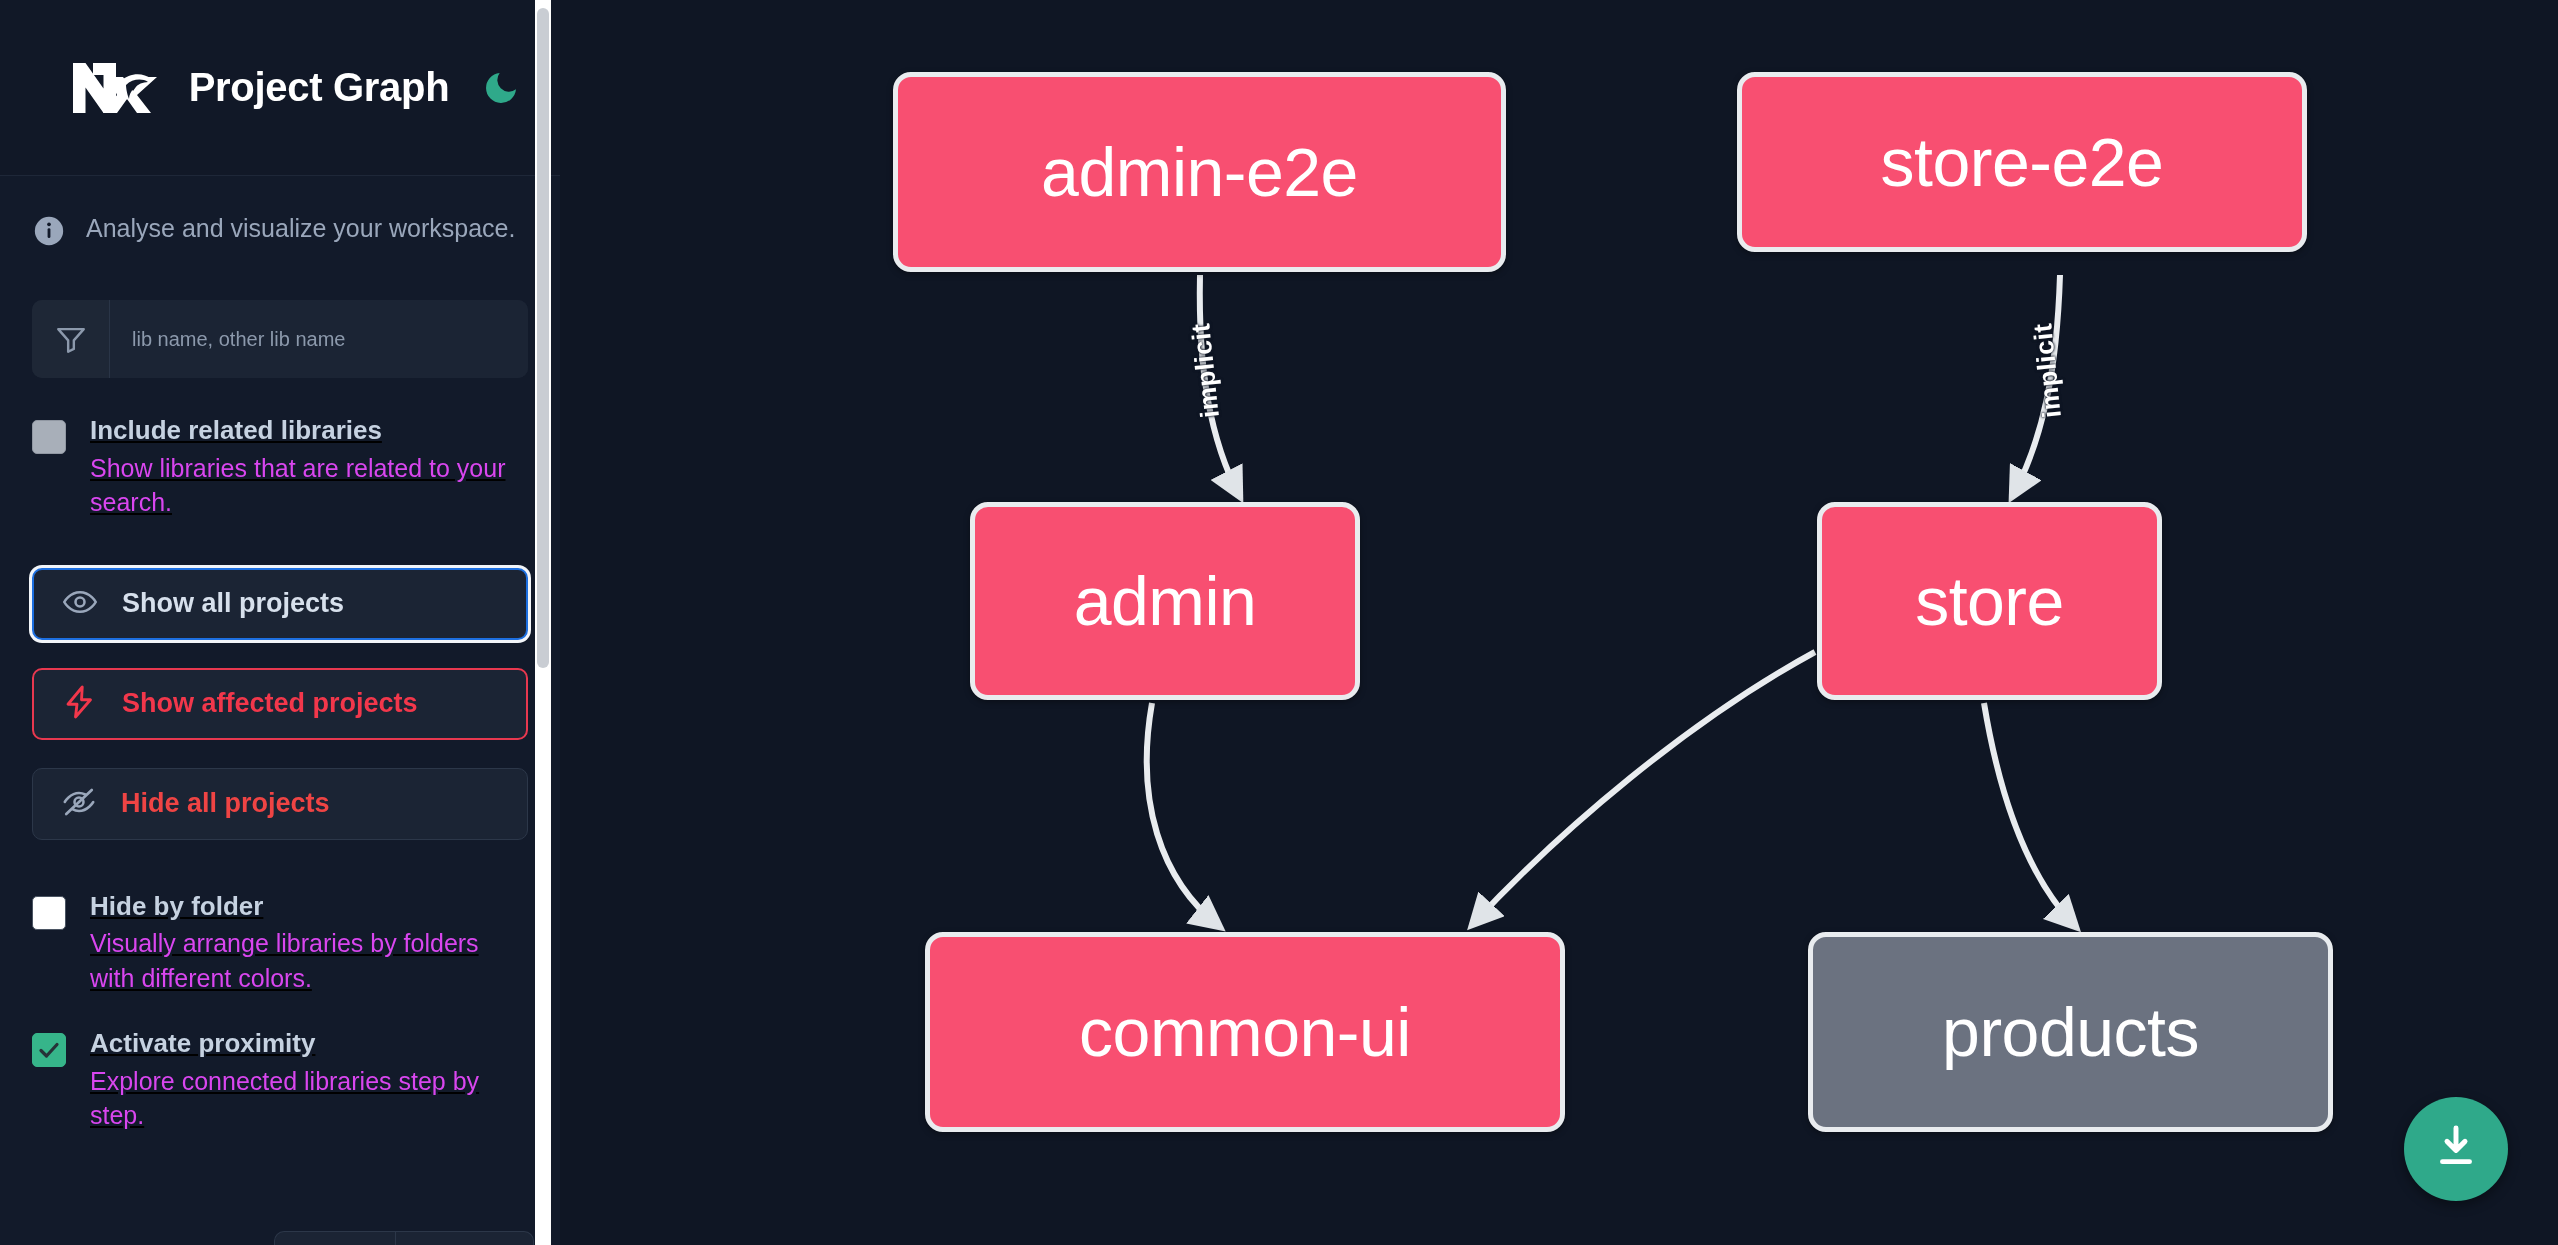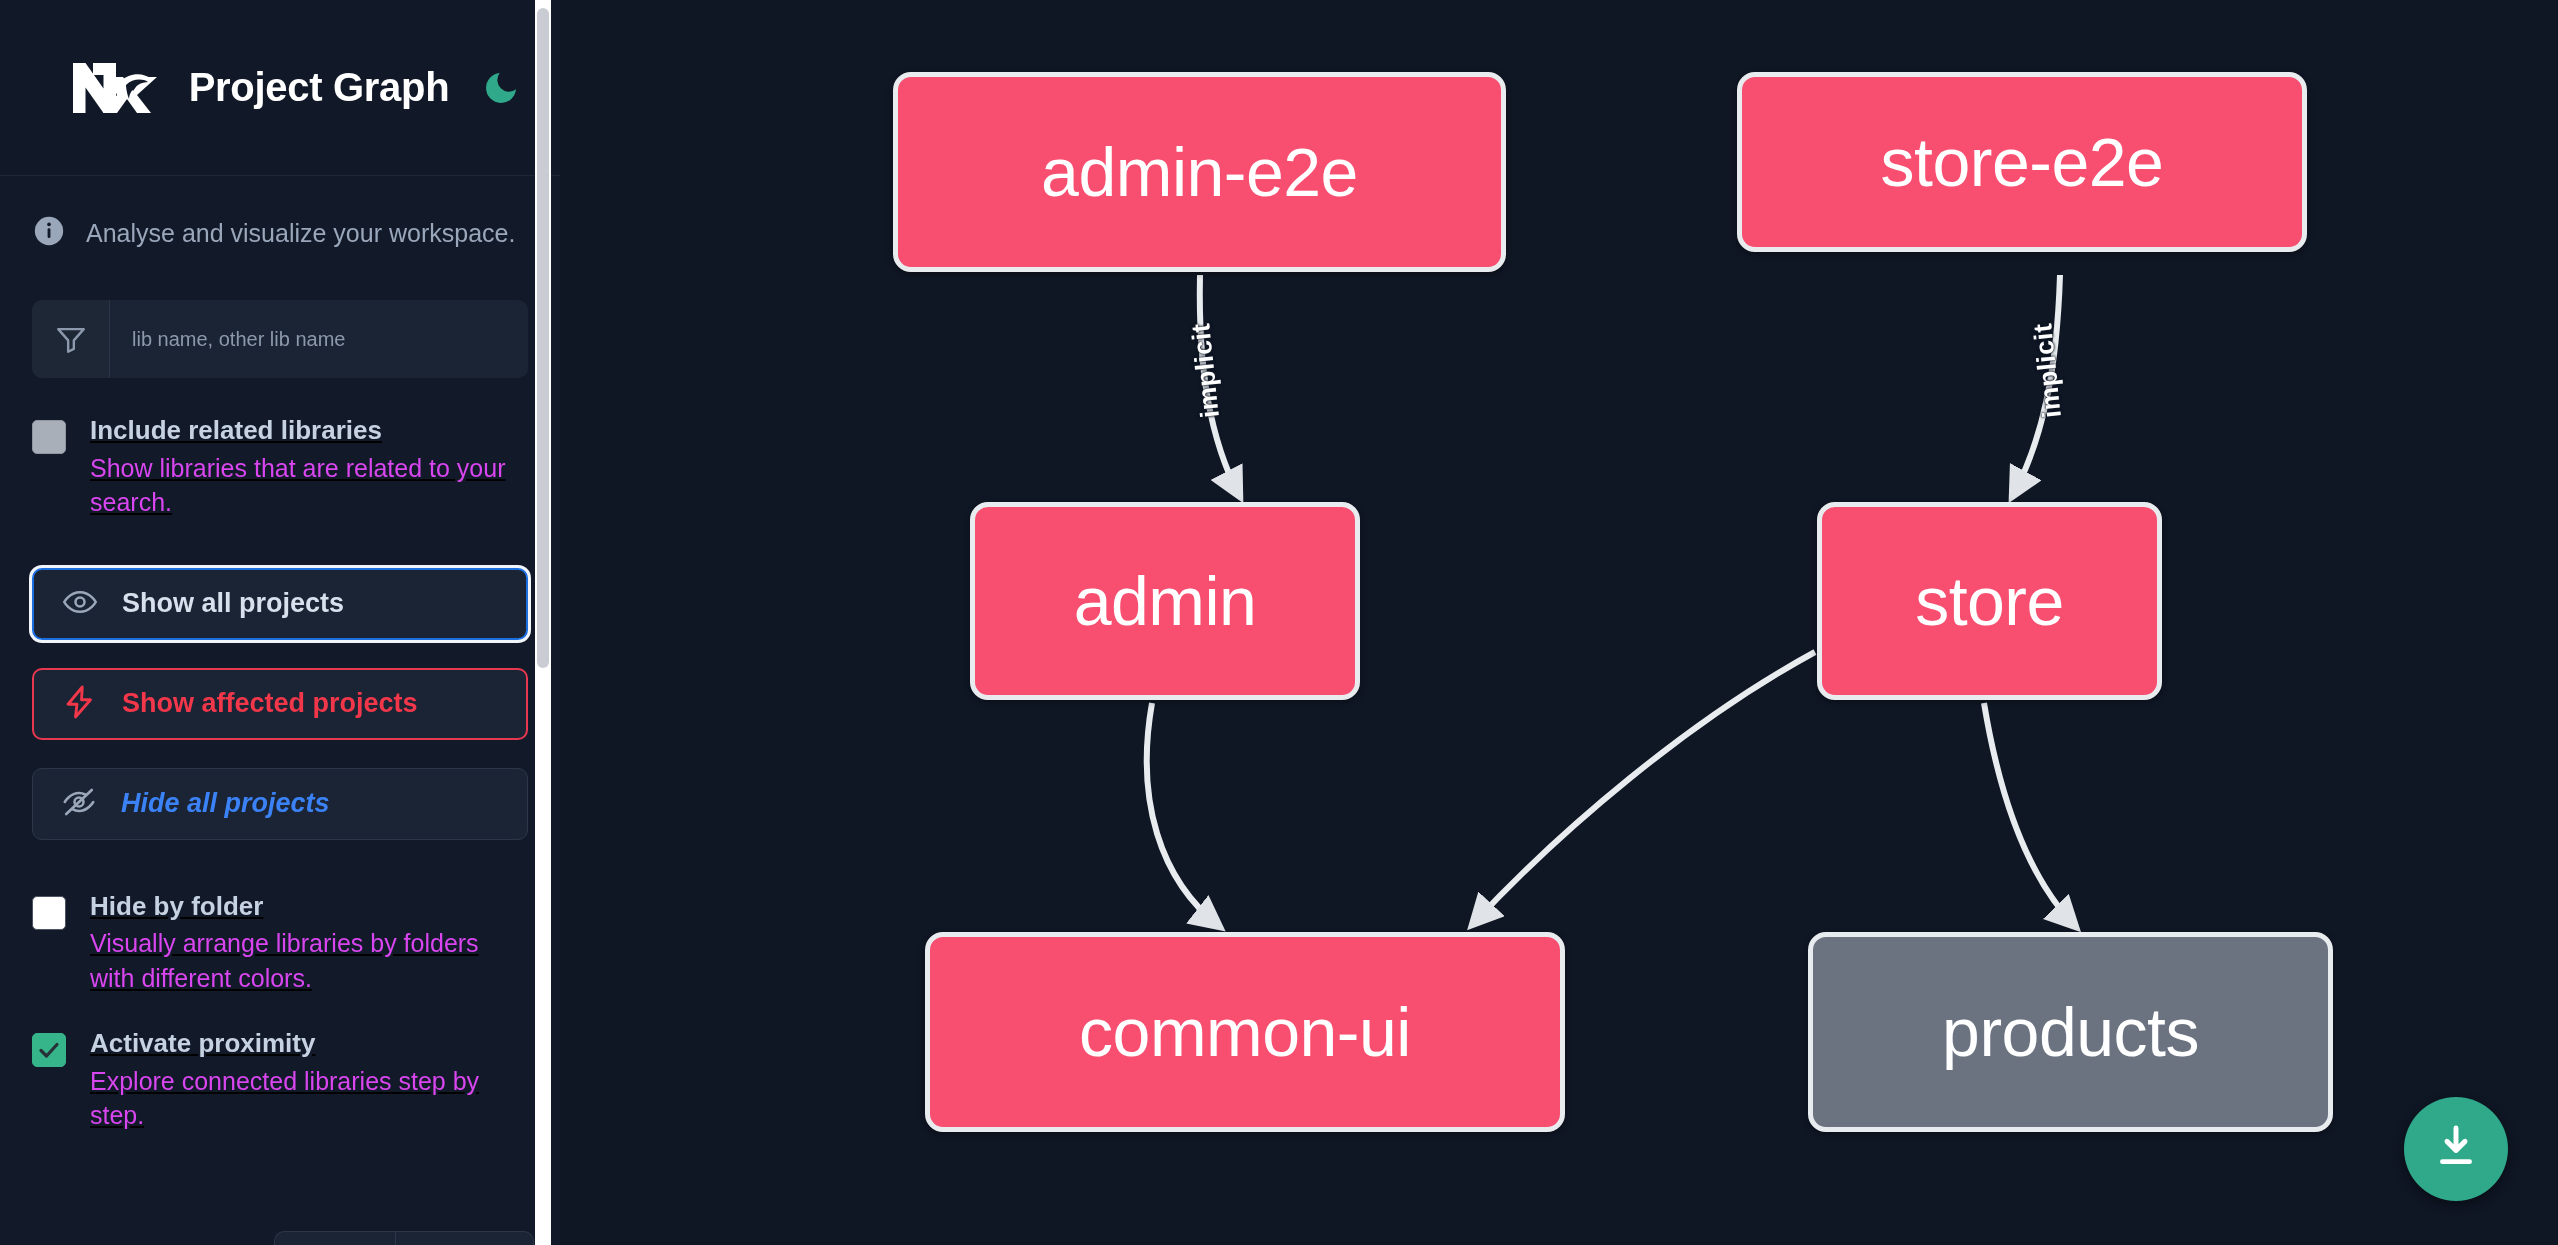--- a/index.html
+++ b/index.html
@@ -56,21 +56,21 @@
     width: 44px;
     height: 44px;
     display: flex;
     align-items: center;
     justify-content: center;
     cursor: pointer;
   }
 
   .sb-tagline {
     display: flex;
-    align-items: flex-end;
+    align-items: flex-start;
     padding: 38px 32px 0 32px;
   }
   .info-icon { width: 34px; height: 34px; flex: 0 0 34px; }
   .sb-tagline-text {
     margin-left: 20px;
     color: #9AA7BB;
     font-size: 25px;
     white-space: nowrap;
   }
 
@@ -153,21 +153,21 @@
     font-weight: 700;
   }
   .gbtn.primary {
     border: 2px solid #1D6FE0;
     box-shadow: 0 0 0 3px #F2F5F9;
   }
   .gbtn.primary .gbtn-label { color: #D7E0EC; }
   .gbtn.danger { border: 2px solid #E8384F; }
   .gbtn.danger .gbtn-label { color: #F2374B; font-weight: 700; }
   .gbtn.muted { border: 1px solid #2C3749; }
-  .gbtn.muted .gbtn-label { color: #3b82f6; font-style: italic; }
+  .gbtn.muted .gbtn-label { color: #ef4444; }
 
   .partial-bottom {
     position: absolute;
     left: 274px;
     bottom: 0;
     width: 260px;
     height: 14px;
     border: 1px solid #2C3749;
     border-bottom: none;
     border-top-left-radius: 10px;

